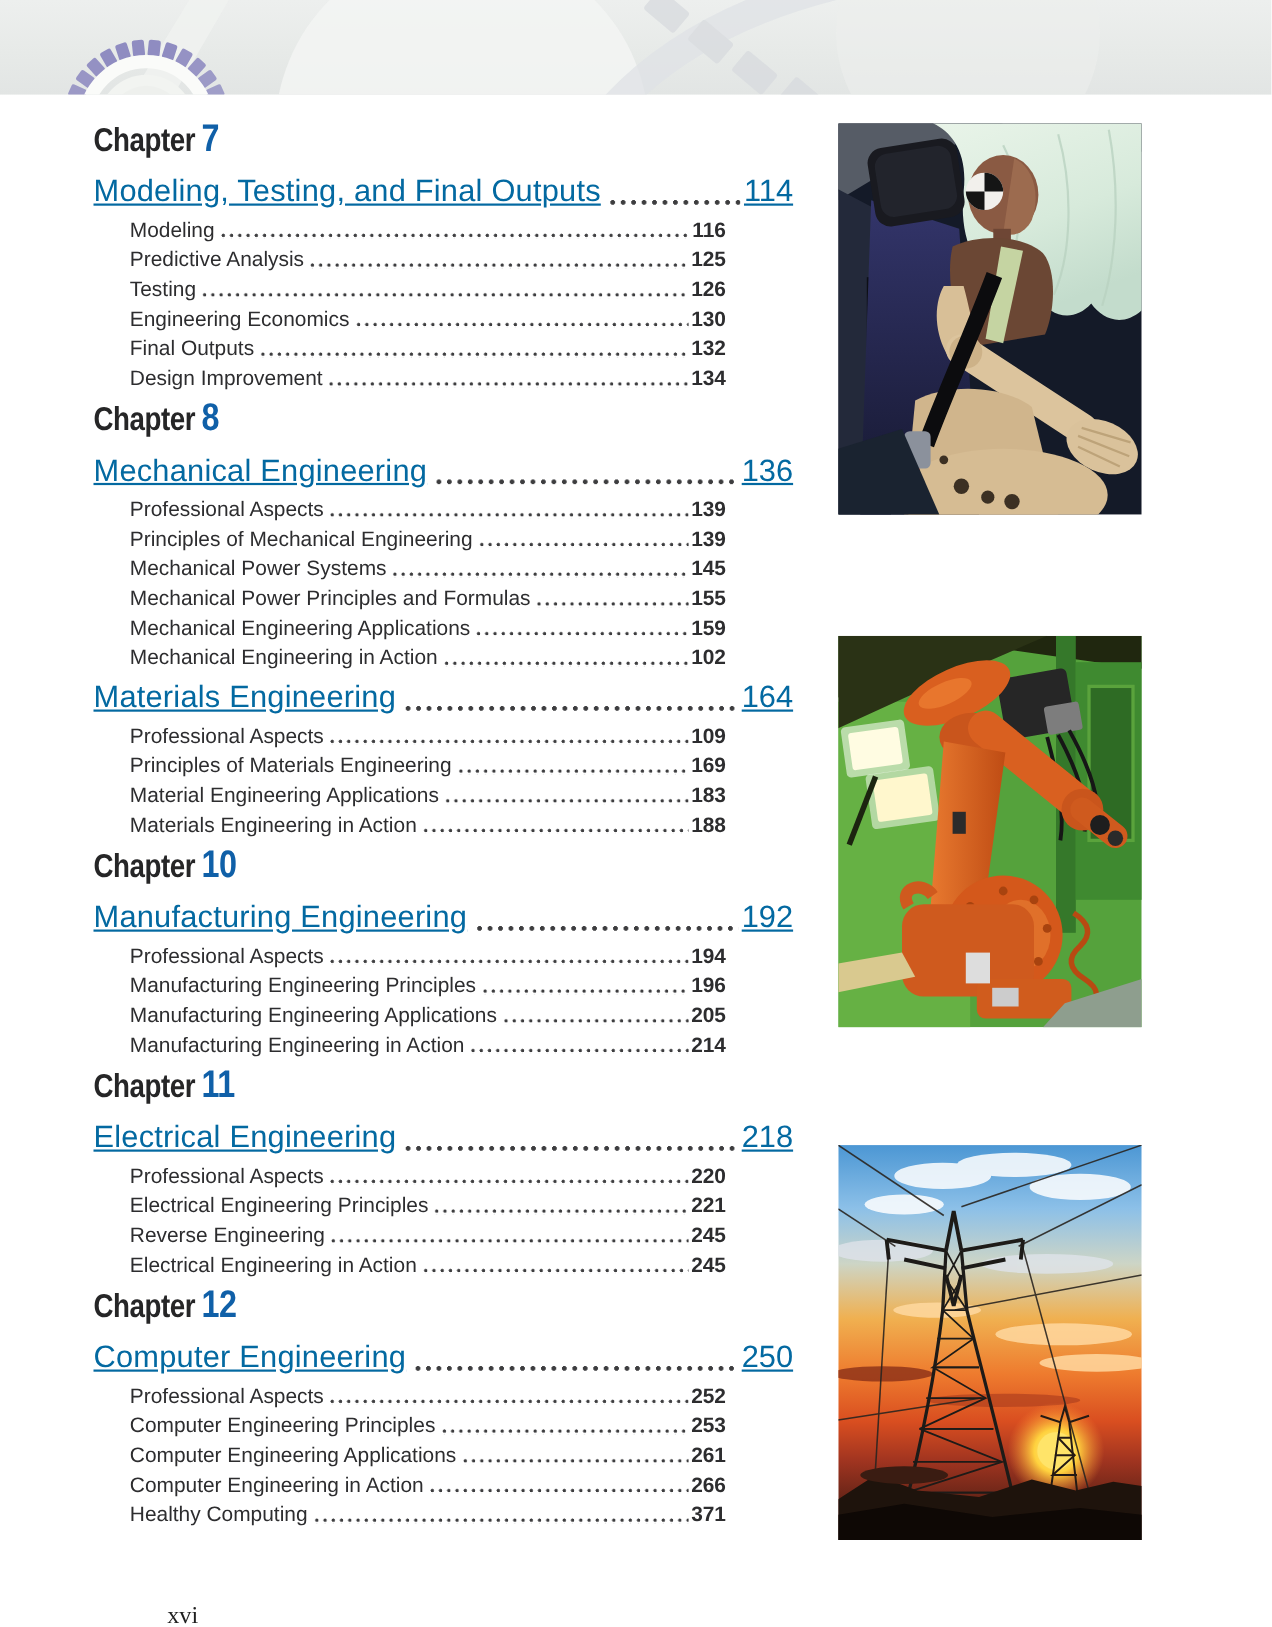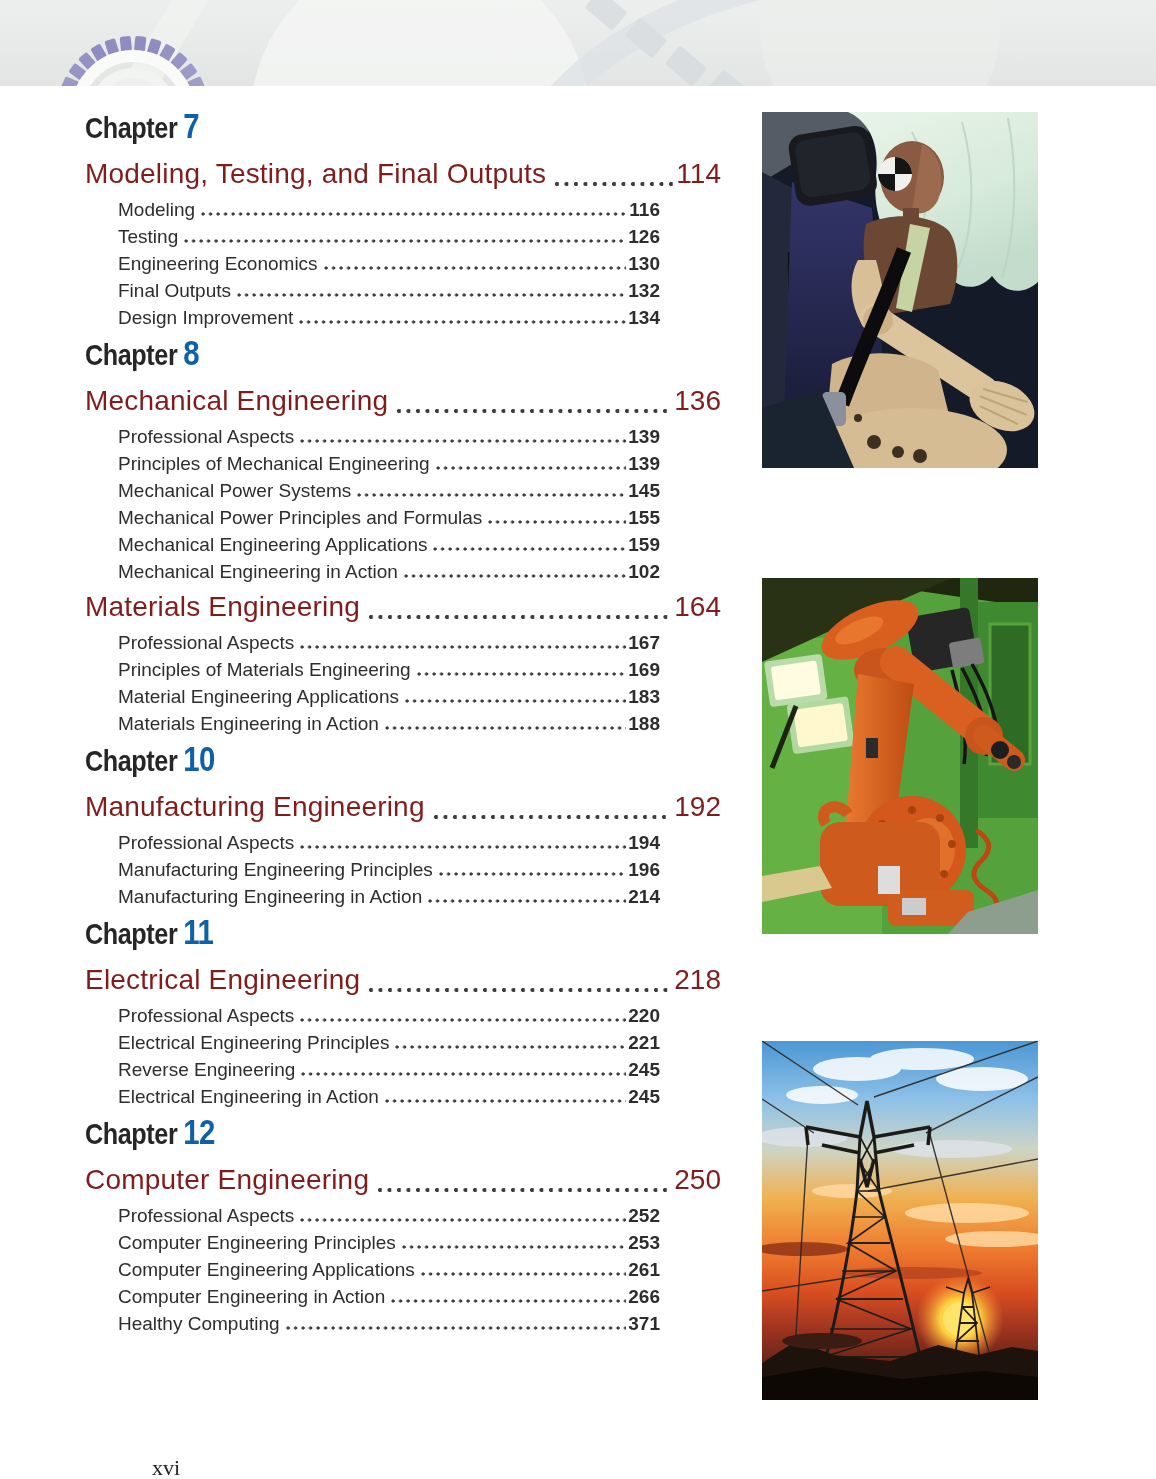--- a/index.html
+++ b/index.html
@@ -14,21 +14,21 @@
     overflow:hidden;
   }
   .banner svg{display:block;}
   
   .content{position:absolute;left:85px;top:104px;width:636px;}
   .chapter{margin:0;}
   .ch-head{margin:0;line-height:44px;white-space:nowrap;}
   .ch-head-inner{display:inline-block;transform:scaleX(0.84);transform-origin:0 60%;}
   .ch-label{font-weight:bold;font-size:30px;color:#262627;letter-spacing:-0.5px;}
   .ch-num{font-weight:bold;font-size:35px;color:#1060a8;margin-left:7px;letter-spacing:-0.5px;}
-  .title-row{display:flex;align-items:flex-end;line-height:44px;color:#7f1d1d;}
+  .title-row{display:flex;align-items:flex-end;line-height:44px;color:#0369a1;text-decoration:underline;}
   .title-text{font-size:28px;letter-spacing:0.2px;white-space:nowrap;}
   .title-page{font-size:28px;}
   .leader-lg{flex:1;min-width:24px;margin:0 3px 0 8px;align-self:stretch;
     background-image:radial-gradient(circle at 3px 3px,#3d3d3f 1.9px,transparent 2.3px);
     background-size:9.5px 6px;background-repeat:repeat-x;
     background-position:left calc(100% - 9px);}
   .sections{margin-left:33px;width:542px;}
   .sec-row{display:flex;align-items:flex-end;line-height:27px;color:#2d2d2f;}
   .sec-title{font-size:19px;white-space:nowrap;}
   .sec-page{font-size:19px;font-weight:bold;}
@@ -95,20 +95,25 @@
       <span class="leader-lg"></span>
       <span class="title-page">114</span>
     </div>
     <div class="sections">
       <div class="sec-row">
           <span class="sec-title">Modeling</span>
           <span class="leader-sm"></span>
           <span class="sec-page">116</span>
         </div>
       <div class="sec-row">
+          <span class="sec-title">Predictive Analysis</span>
+          <span class="leader-sm"></span>
+          <span class="sec-page">125</span>
+        </div>
+      <div class="sec-row">
           <span class="sec-title">Testing</span>
           <span class="leader-sm"></span>
           <span class="sec-page">126</span>
         </div>
       <div class="sec-row">
           <span class="sec-title">Engineering Economics</span>
           <span class="leader-sm"></span>
           <span class="sec-page">130</span>
         </div>
       <div class="sec-row">
@@ -168,21 +173,21 @@
   <section class="chapter">
     <div class="title-row">
       <span class="title-text">Materials Engineering</span>
       <span class="leader-lg"></span>
       <span class="title-page">164</span>
     </div>
     <div class="sections">
       <div class="sec-row">
           <span class="sec-title">Professional Aspects</span>
           <span class="leader-sm"></span>
-          <span class="sec-page">167</span>
+          <span class="sec-page">109</span>
         </div>
       <div class="sec-row">
           <span class="sec-title">Principles of Materials Engineering</span>
           <span class="leader-sm"></span>
           <span class="sec-page">169</span>
         </div>
       <div class="sec-row">
           <span class="sec-title">Material Engineering Applications</span>
           <span class="leader-sm"></span>
           <span class="sec-page">183</span>
@@ -205,20 +210,25 @@
     <div class="sections">
       <div class="sec-row">
           <span class="sec-title">Professional Aspects</span>
           <span class="leader-sm"></span>
           <span class="sec-page">194</span>
         </div>
       <div class="sec-row">
           <span class="sec-title">Manufacturing Engineering Principles</span>
           <span class="leader-sm"></span>
           <span class="sec-page">196</span>
+        </div>
+      <div class="sec-row">
+          <span class="sec-title">Manufacturing Engineering Applications</span>
+          <span class="leader-sm"></span>
+          <span class="sec-page">205</span>
         </div>
       <div class="sec-row">
           <span class="sec-title">Manufacturing Engineering in Action</span>
           <span class="leader-sm"></span>
           <span class="sec-page">214</span>
         </div>
     </div>
   </section>
 
   <section class="chapter">

